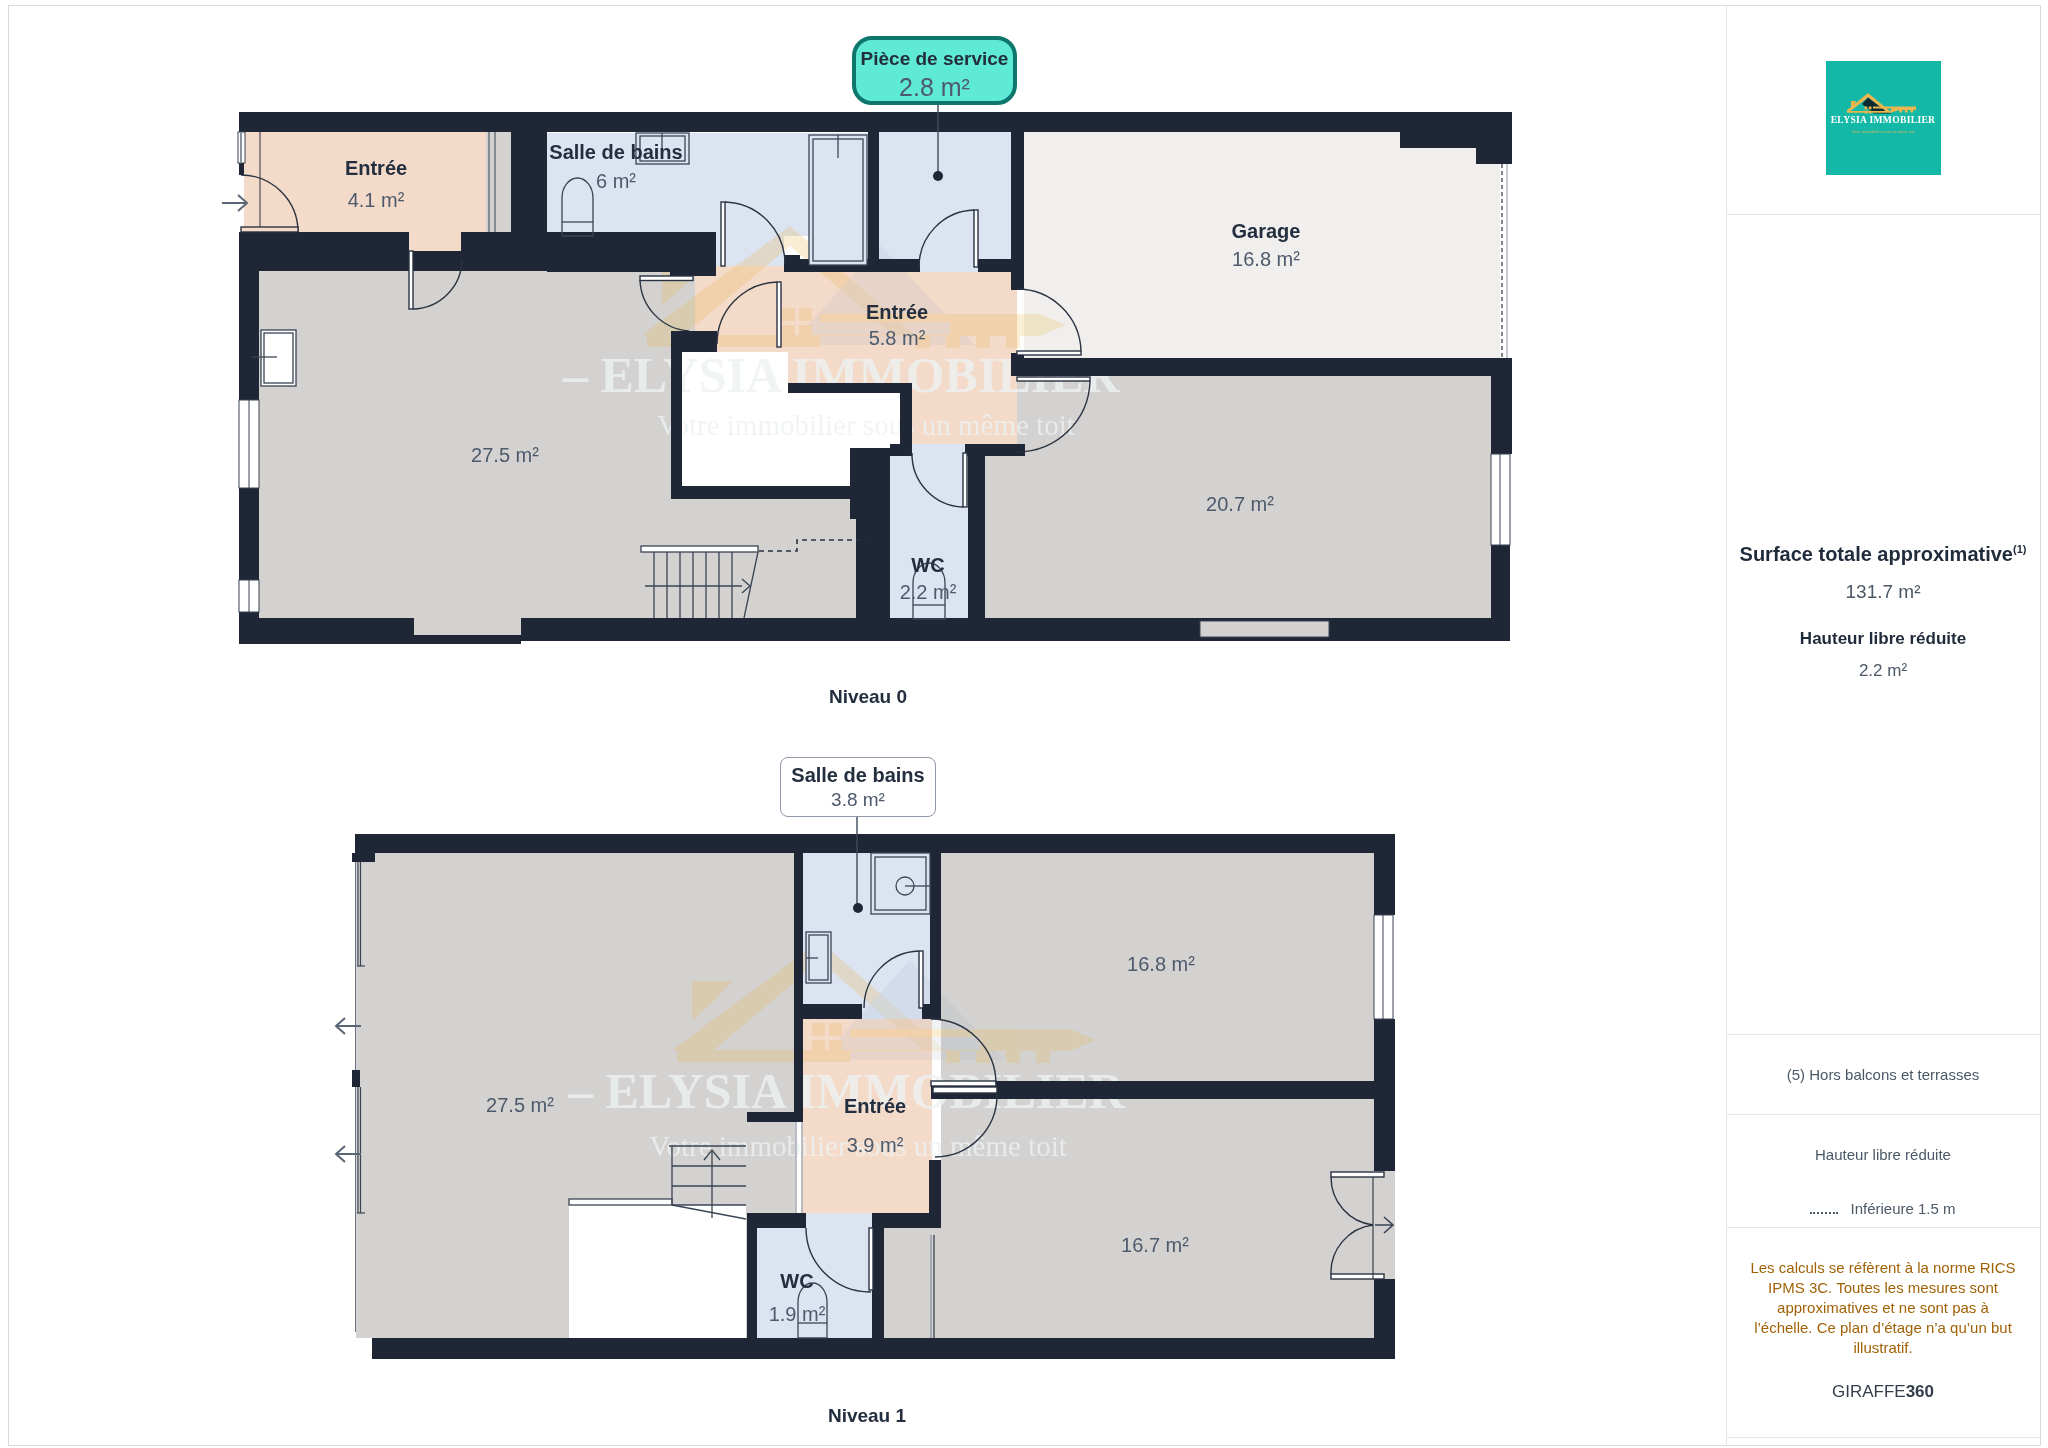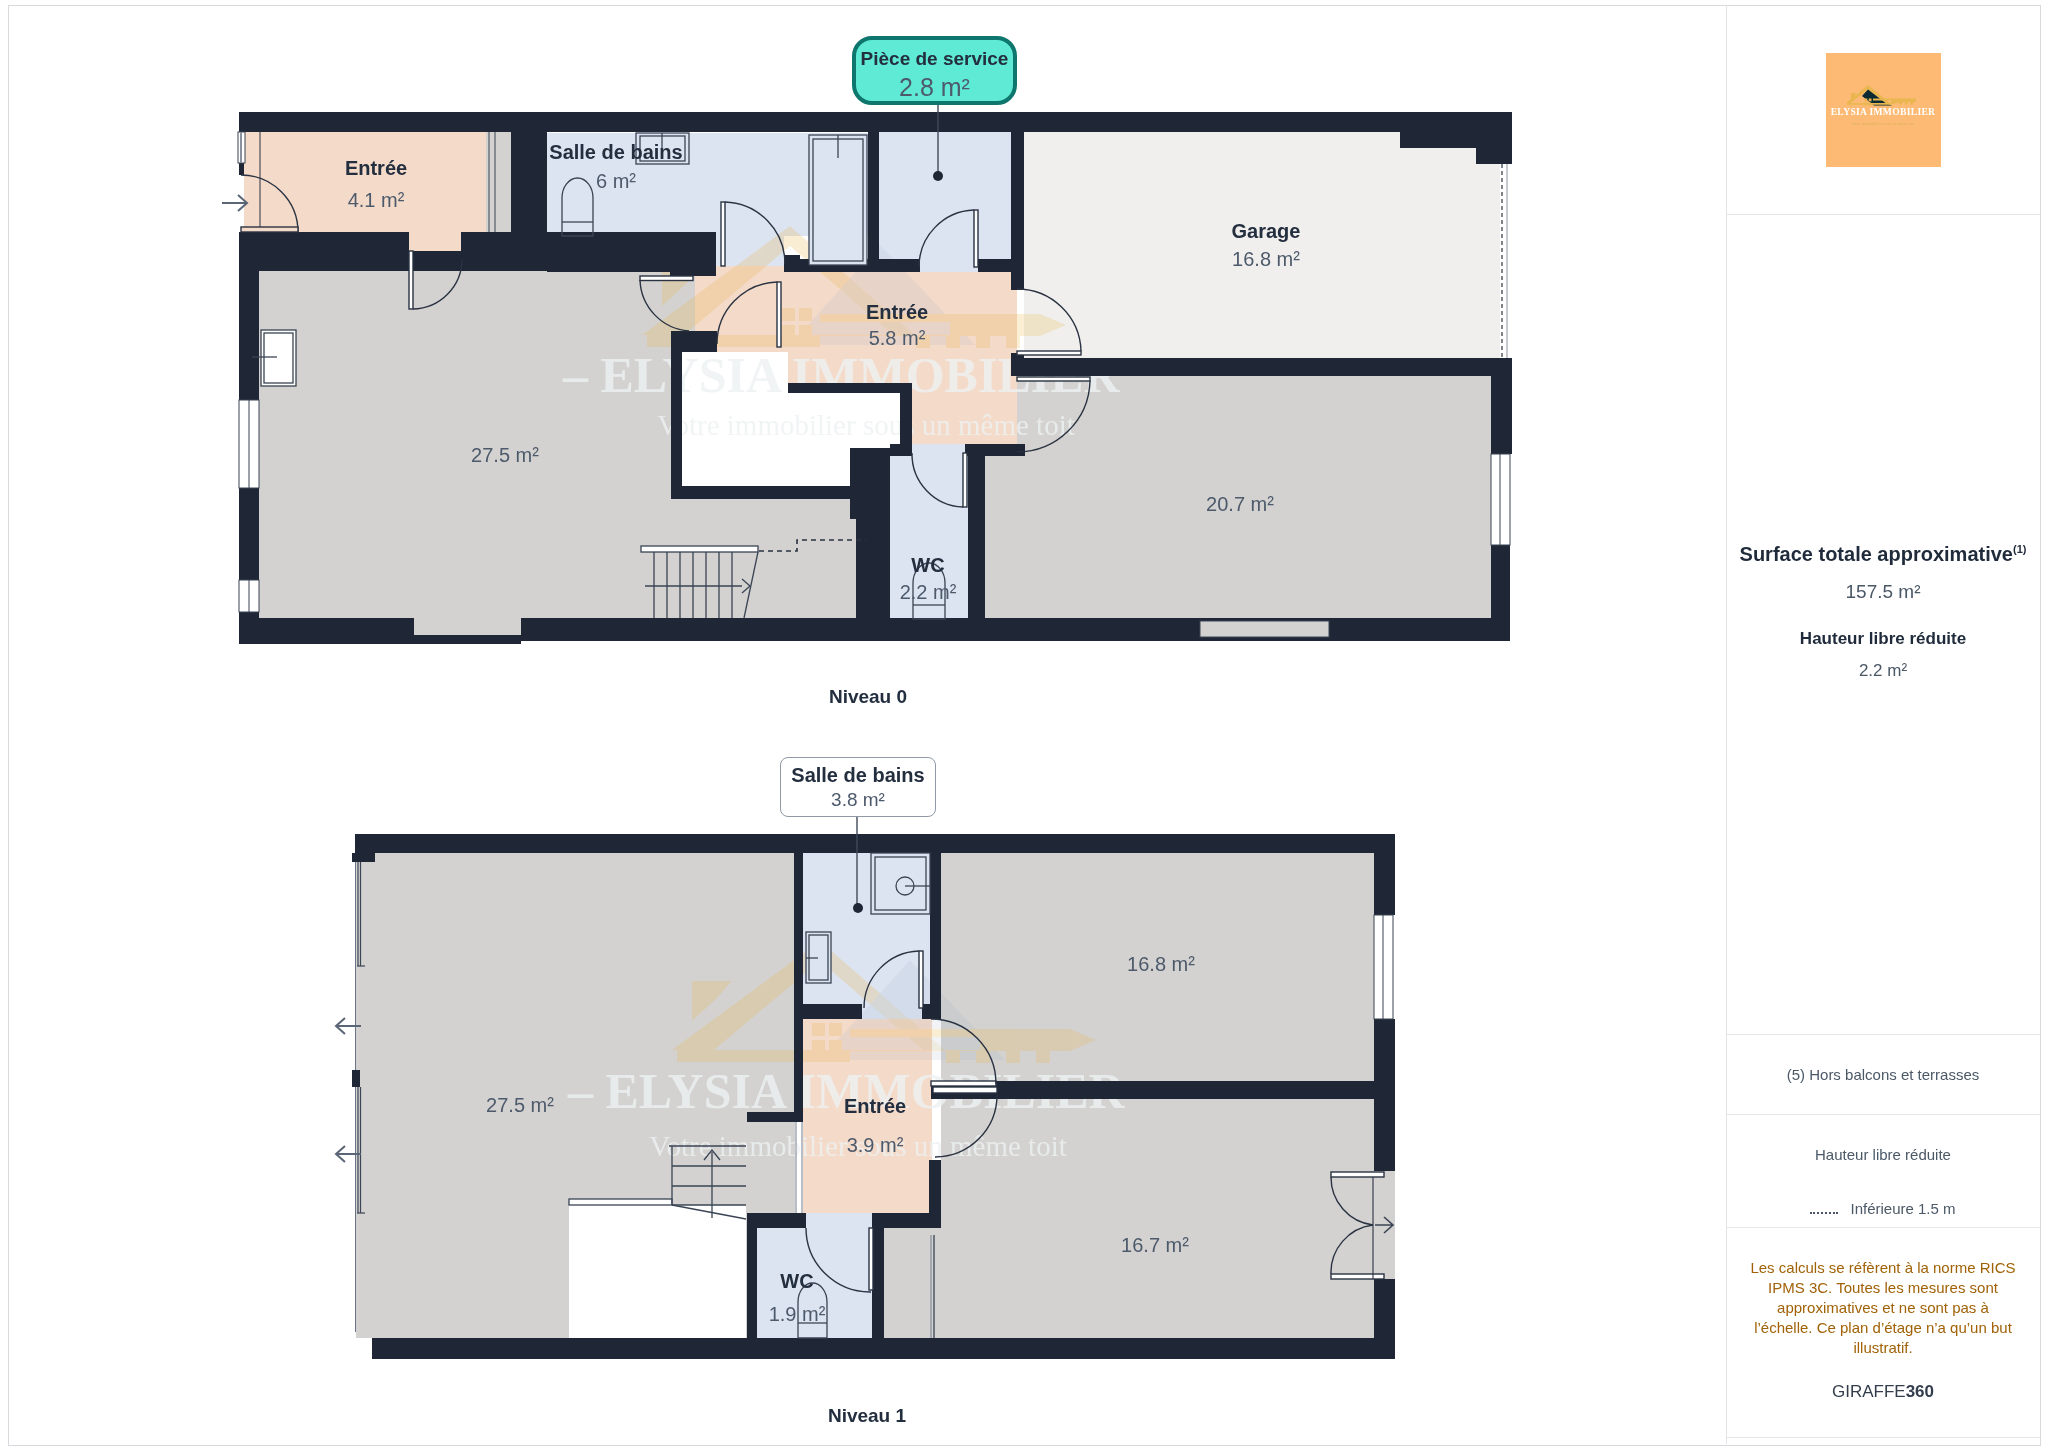--- a/index.html
+++ b/index.html
@@ -418,21 +418,21 @@
 <div class="abs ctr" style="left:852px;top:36px;width:157px;height:61px;background:#5eead4;border:4px solid #0f766e;border-radius:20px;">
   <div style="font-size:19px;font-weight:bold;color:#232e3f;margin-top:8px;">Pièce de service</div>
   <div style="font-size:25px;color:#4d5a6c;margin-top:3px;">2.8 m²</div>
 </div>
 
 <div class="abs ctr" style="left:780px;top:757px;width:154px;height:58px;background:#fff;border:1px solid #9099a6;border-radius:8px;">
   <div style="font-size:20px;font-weight:bold;color:#232e3f;margin-top:6px;">Salle de bains</div>
   <div style="font-size:19px;color:#4d5a6c;margin-top:2px;">3.8 m²</div>
 </div>
 
-<div class="abs" style="left:1826px;top:53px;width:115px;height:114px;background:#fdba74;">
+<div class="abs" style="left:1826px;top:61px;width:115px;height:114px;background:#14b8a6;">
   <svg width="115" height="114" viewBox="0 0 115 114">
     <g>
       <path d="M42 32 L64 50 L59.5 50 L42 36.5 L24.5 50 L20 50 Z" fill="#e9b64f"></path>
       <path d="M42 36.5 L59.5 50 L66 52.5 L48 52.5 L36 43 Z" fill="#0a2b31"></path>
       <path d="M30 40 L25 40 L25 47 L28.5 43.5 Z" fill="#e9b64f"></path>
       <path d="M21 50 L65 50 L65 47.5 L47 47.5 L47 45.5 L90 45.5 L90 49 L87.2 49 L87.2 51.5 L84.4 51.5 L84.4 49 L81.6 49 L81.6 51.5 L78.8 51.5 L78.8 49 L76 49 L76 51.5 L73.2 51.5 L73.2 49 L65 51.8 L21 51.8 Z" fill="#e9b64f"></path>
       <rect x="38.5" y="45.5" width="2.8" height="2.8" fill="#e9b64f"></rect>
       <rect x="42.7" y="45.5" width="2.8" height="2.8" fill="#e9b64f"></rect>
       <rect x="38.5" y="49.7" width="2.8" height="2.8" fill="#e9b64f"></rect>
       <rect x="42.7" y="49.7" width="2.8" height="2.8" fill="#e9b64f"></rect>
@@ -443,21 +443,21 @@
 </div>
 
 <div class="abs" style="left:1727px;top:214px;width:313px;height:1px;background:#e5e7ea;"></div>
 <div class="abs" style="left:1727px;top:1034px;width:313px;height:1px;background:#e5e7ea;"></div>
 <div class="abs" style="left:1727px;top:1114px;width:313px;height:1px;background:#e5e7ea;"></div>
 <div class="abs" style="left:1727px;top:1227px;width:313px;height:1px;background:#e5e7ea;"></div>
 <div class="abs" style="left:1727px;top:1437px;width:313px;height:1px;background:#e5e7ea;"></div>
 
 <div class="abs ctr" style="left:1730px;top:543px;width:306px;">
   <div style="font-size:20px;font-weight:bold;color:#1f2a3a;">Surface totale approximative<span style="font-size:11px;vertical-align:8px;">(1)</span></div>
-  <div style="font-size:19px;color:#4b5866;margin-top:15px;">157.5 m²</div>
+  <div style="font-size:19px;color:#4b5866;margin-top:15px;">131.7 m²</div>
   <div style="font-size:17px;font-weight:bold;color:#1f2a3a;margin-top:26px;">Hauteur libre réduite</div>
   <div style="font-size:17px;color:#4b5866;margin-top:12px;">2.2 m²</div>
 </div>
 
 <div class="abs ctr" style="left:1730px;top:1066px;width:306px;font-size:15px;color:#4b5866;">(5) Hors balcons et terrasses</div>
 
 <div class="abs ctr" style="left:1730px;top:1146px;width:306px;font-size:15px;color:#4b5866;">Hauteur libre réduite</div>
 <div class="abs" style="left:1730px;top:1200px;width:306px;font-size:15px;color:#4b5866;text-align:center;">
   <span style="border-bottom:2px dotted #4b5866;display:inline-block;width:28px;height:10px;margin-right:12px;"></span>Inférieure 1.5 m
 </div>

